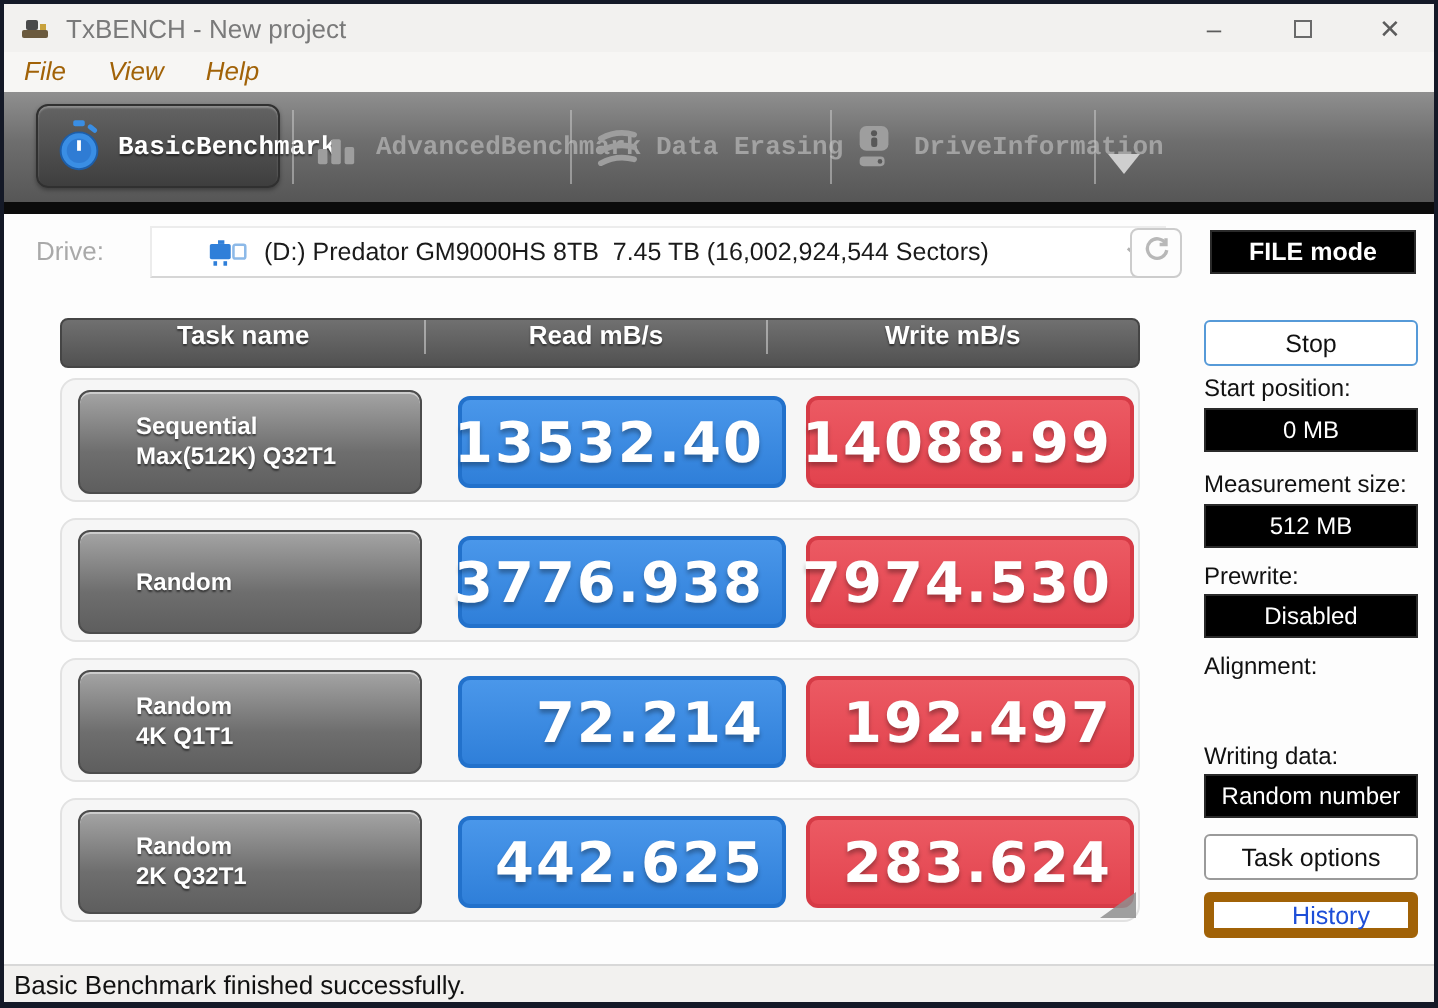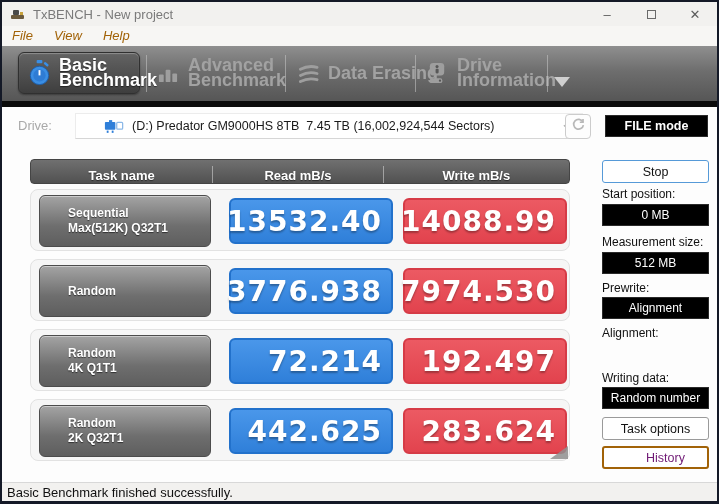--- a/index.html
+++ b/index.html
@@ -18,21 +18,21 @@
 
   
   .menubar { position:absolute; top:26px; left:2px; right:2px; height:20px; background:#f7f6f4;
              display:flex; align-items:center; padding-left:10px; gap:0; }
   .menu-item { font-size:13px; color:#a16207; padding:0 11px 2px 0; margin-right:10px;font-style:italic; }
 
   
   .tabbar { position:absolute; top:46px; left:2px; right:2px; height:55px;
             background:linear-gradient(180deg,#8f8f8f 0%, #6e6e6e 45%, #565656 100%); }
   .tab { position:absolute; display:flex; align-items:center; }
-  .tab-labels { display:flex; flex-direction:column; line-height:15px; font-size:18px; font-weight:bold; color:#a2a2a2; }
+  .tab-labels { display:flex; flex-direction:row; line-height:15px; font-size:13px; font-weight:bold; color:#a2a2a2;font-family:Liberation Mono, monospace; }
   .tab.active-tab { left:16px; top:6px; width:122px; height:42px; border-radius:6px;
       background:linear-gradient(180deg,#636363,#3e3e3e); border:1px solid #303030;
       box-shadow:inset 0 1px 1px rgba(255,255,255,0.28), 0 1px 2px rgba(0,0,0,0.35); padding-left:9px; }
   .tab.active-tab .tab-labels { color:#ffffff; text-shadow:0 1px 1px rgba(0,0,0,0.5); }
   .tab-ic { margin-right:8px; display:inline-flex; }
   .tab-sep { position:absolute; top:9px; width:1px; height:37px; background:rgba(200,200,200,0.55); }
   .more-arrow { position:absolute; left:552px; top:31px; width:0; height:0;
       border-left:8px solid transparent; border-right:8px solid transparent; border-top:10px solid #cfcfcf; }
 
   .blackstrip { position:absolute; top:101px; left:2px; right:2px; height:6px; background:#0b0b0b; }
@@ -46,21 +46,21 @@
   .combobox .drv-ic { display:inline-flex; margin-right:8px; }
   .combobox .cb-text { font-size:12.5px; color:#1a1a1a; white-space:pre; flex:1; overflow:hidden; }
   .refresh-btn { position:absolute; left:563px; top:7px; width:26px; height:25px; border:1px solid #cccccc;
       border-radius:4px; background:#fdfdfd; display:flex; align-items:center; justify-content:center; }
   .filemode-btn { position:absolute; left:603px; top:8px; width:103px; height:22px; background:#000;
       color:#ffffff; font-size:12.5px; font-weight:bold; display:flex; align-items:center; justify-content:center;
       border:1px solid #2a2a2a; }
 
   
   .thead { position:absolute; left:28px; top:52px; width:540px; height:25px; border-radius:4px;
-      background:linear-gradient(180deg,#707070,#515151); border:1px solid #454545; display:flex; align-items:flex-end;
+      background:linear-gradient(180deg,#707070,#515151); border:1px solid #454545; display:flex; align-items:flex-start;
       color:#fff; font-size:13px; font-weight:bold; text-shadow:0 1px 1px rgba(0,0,0,0.5); }
   .th { text-align:center; }
   .th1 { width:182px; } .th2 { width:170px; } .th3 { width:186px; }
   .th-sep { width:1px; height:17px; background:rgba(230,230,230,0.5); }
 
   .row-card { position:absolute; left:28px; width:540px; height:62px; background:#f6f6f6;
       border:1px solid #e2e2e2; border-radius:8px; }
   .task-btn { position:absolute; left:8px; top:5px; width:172px; height:52px; border-radius:6px;
       background:linear-gradient(180deg,#a4a4a4 0%, #6e6e6e 60%, #5e5e5e 100%); border:1px solid #4c4c4c;
       box-shadow:inset 0 1px 0 rgba(255,255,255,0.45); display:flex; flex-direction:column; justify-content:center;
@@ -76,21 +76,21 @@
       border-left:18px solid transparent; border-bottom:13px solid #8f8f8f; opacity:0.85; }
 
   
   .sb-label { position:absolute; left:600px; width:110px; font-size:12px; color:#111; }
   .sb-black { position:absolute; left:600px; width:107px; height:22px; background:#000; color:#fff;
       font-size:12px; display:flex; align-items:center; justify-content:center; border:1px solid #2a2a2a; }
   .sb-btn { position:absolute; left:600px; width:107px; height:23px; background:#fff; border-radius:3px;
       font-size:12.5px; color:#111; display:flex; align-items:center; justify-content:center; }
   .stop-btn { top:53px; border:1px solid #569ad8; }
   .taskopt-btn { top:310px; border:1px solid #9a9a9a; }
-  .history-btn { top:339px; border:2px solid #a16207; color:#701a75;padding-left:20px; }
+  .history-btn { top:339px; border:5px solid #a16207; color:#1d4ed8;padding-left:20px; }
 
   
   .statusbar { position:absolute; left:2px; right:2px; bottom:3px; height:19px; background:#f2f1ef;
       border-top:1px solid #d8d8d8; display:flex; align-items:center; padding-left:5px; }
   .status-text { font-size:13px; color:#111; }
 </style>
 </head>
 <body>
 
 <div class="frame">
@@ -267,21 +267,21 @@
 
     <div class="sb-btn stop-btn">Stop</div>
 
     <span class="sb-label" style="top:80px">Start position:</span>
     <div class="sb-black" style="top:97px">0 MB</div>
 
     <span class="sb-label" style="top:128px">Measurement size:</span>
     <div class="sb-black" style="top:145px">512 MB</div>
 
     <span class="sb-label" style="top:174px">Prewrite:</span>
-    <div class="sb-black" style="top:190px">Alignment</div>
+    <div class="sb-black" style="top:190px">Disabled</div>
 
     <span class="sb-label" style="top:219px">Alignment:</span>
 
     <span class="sb-label" style="top:264px">Writing data:</span>
     <div class="sb-black" style="top:280px">Random number</div>
 
     <div class="sb-btn taskopt-btn">Task options</div>
     <div class="sb-btn history-btn">History</div>
   </div>
 

